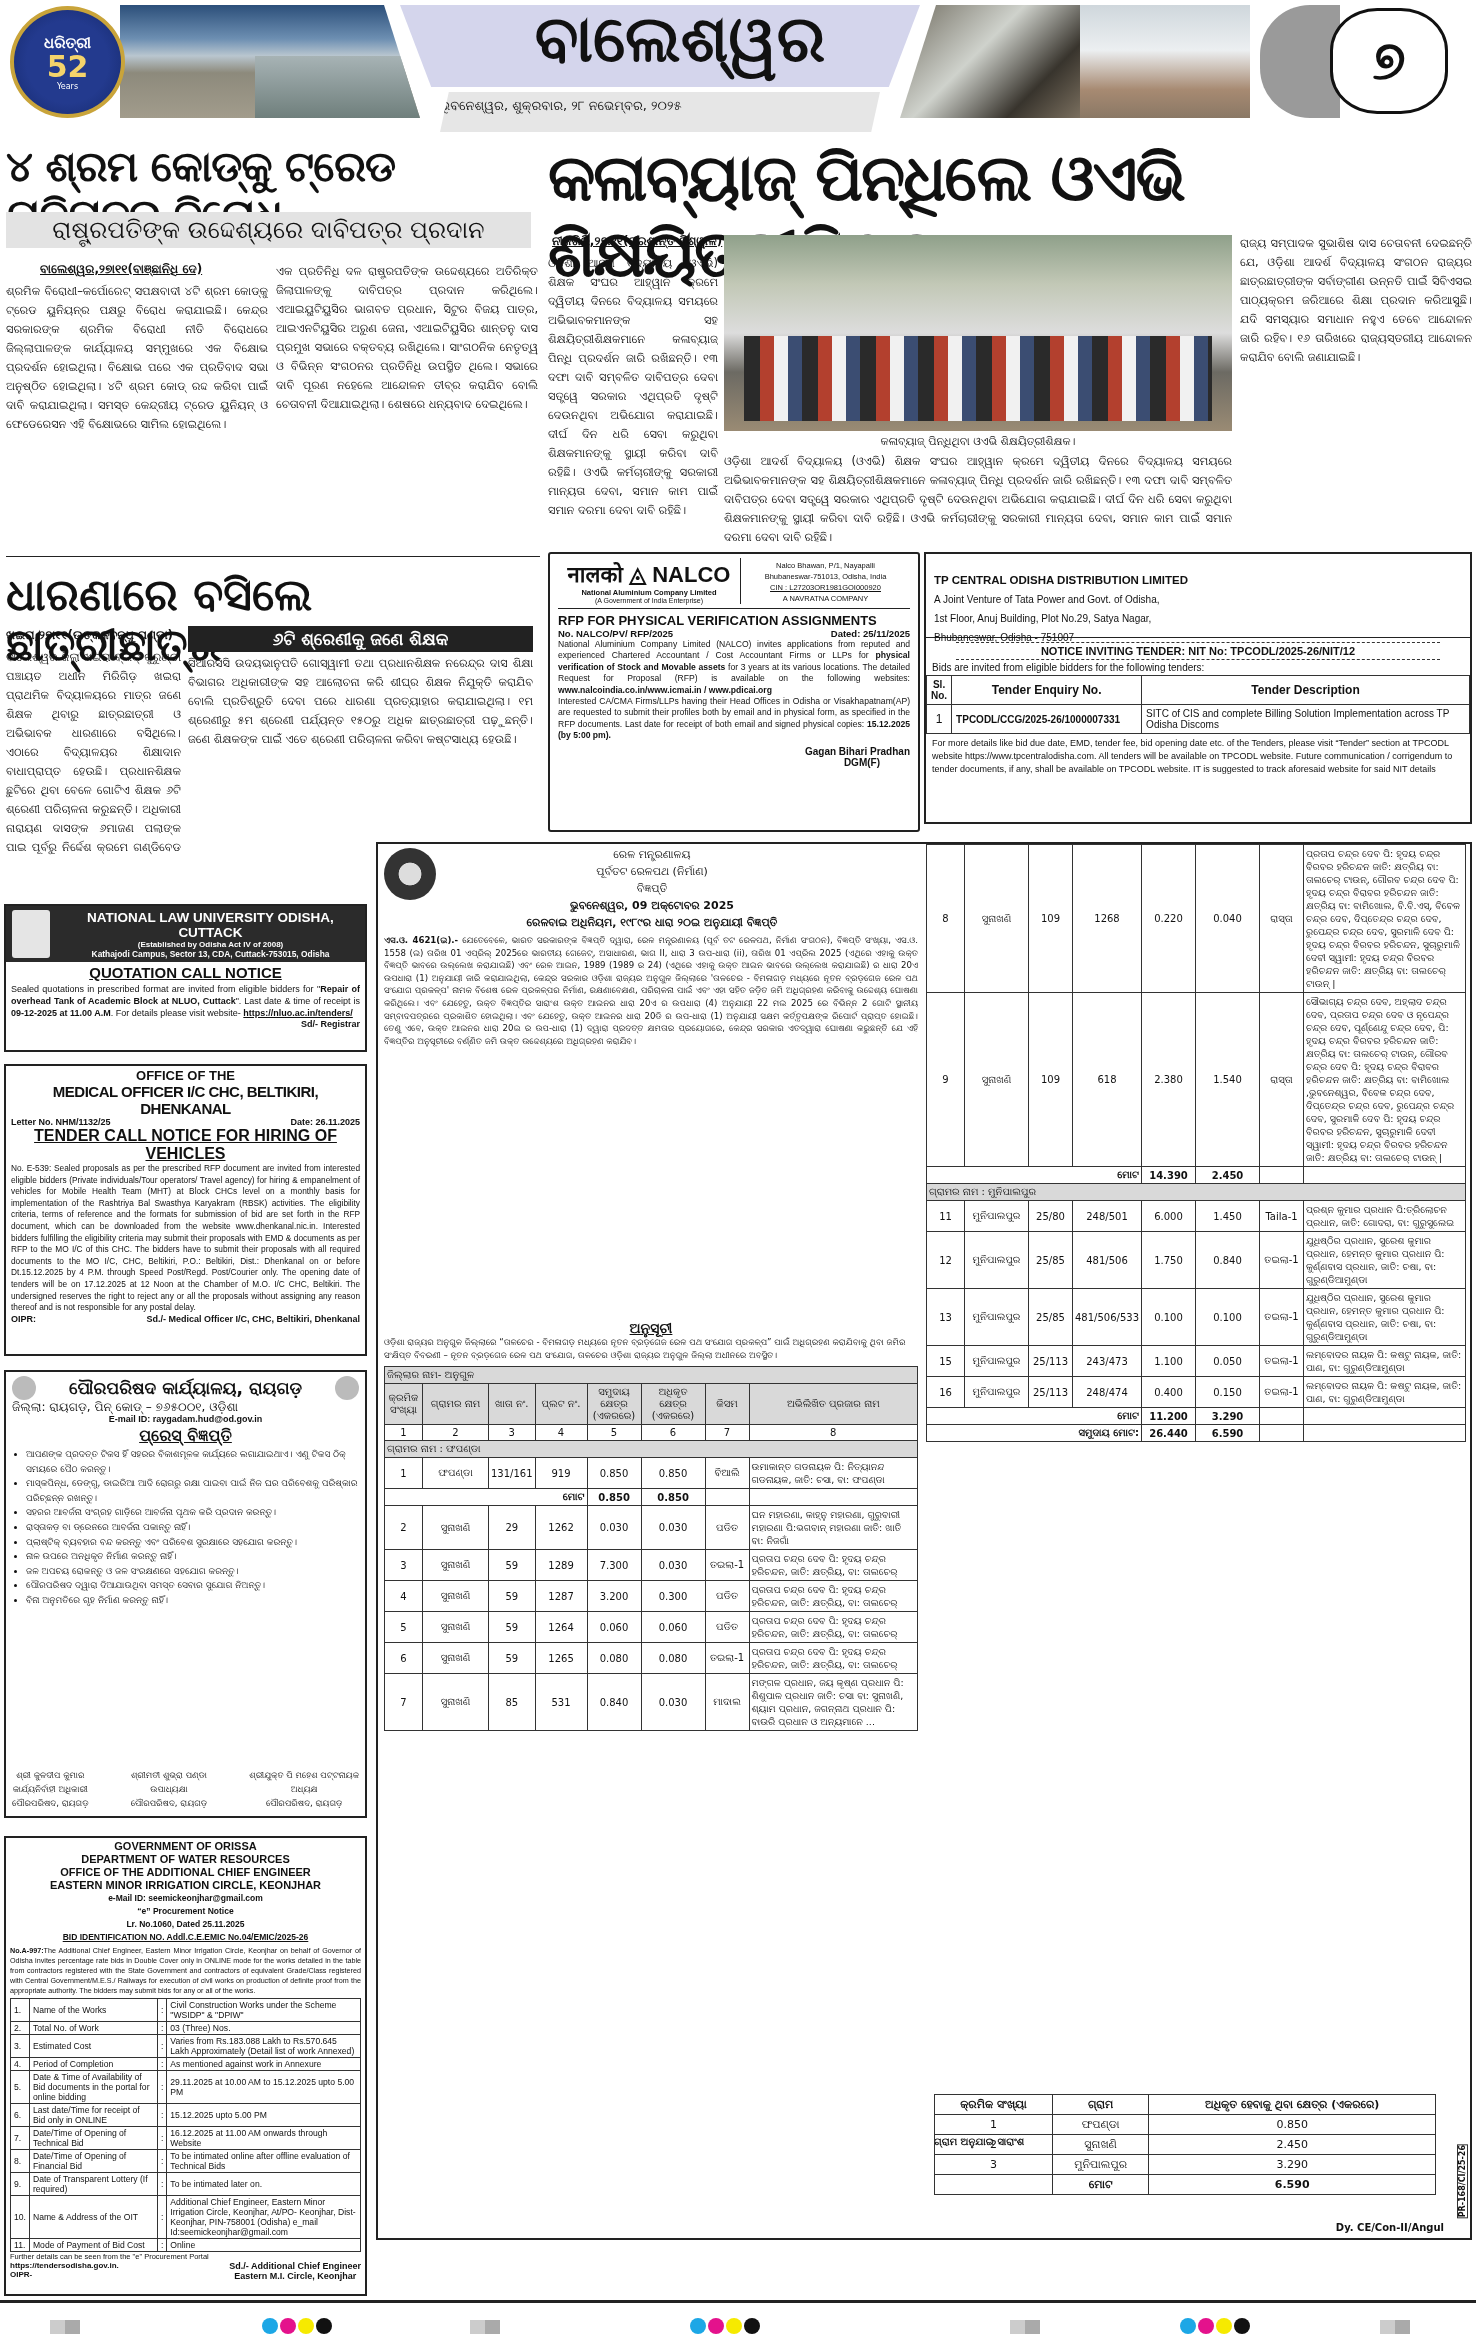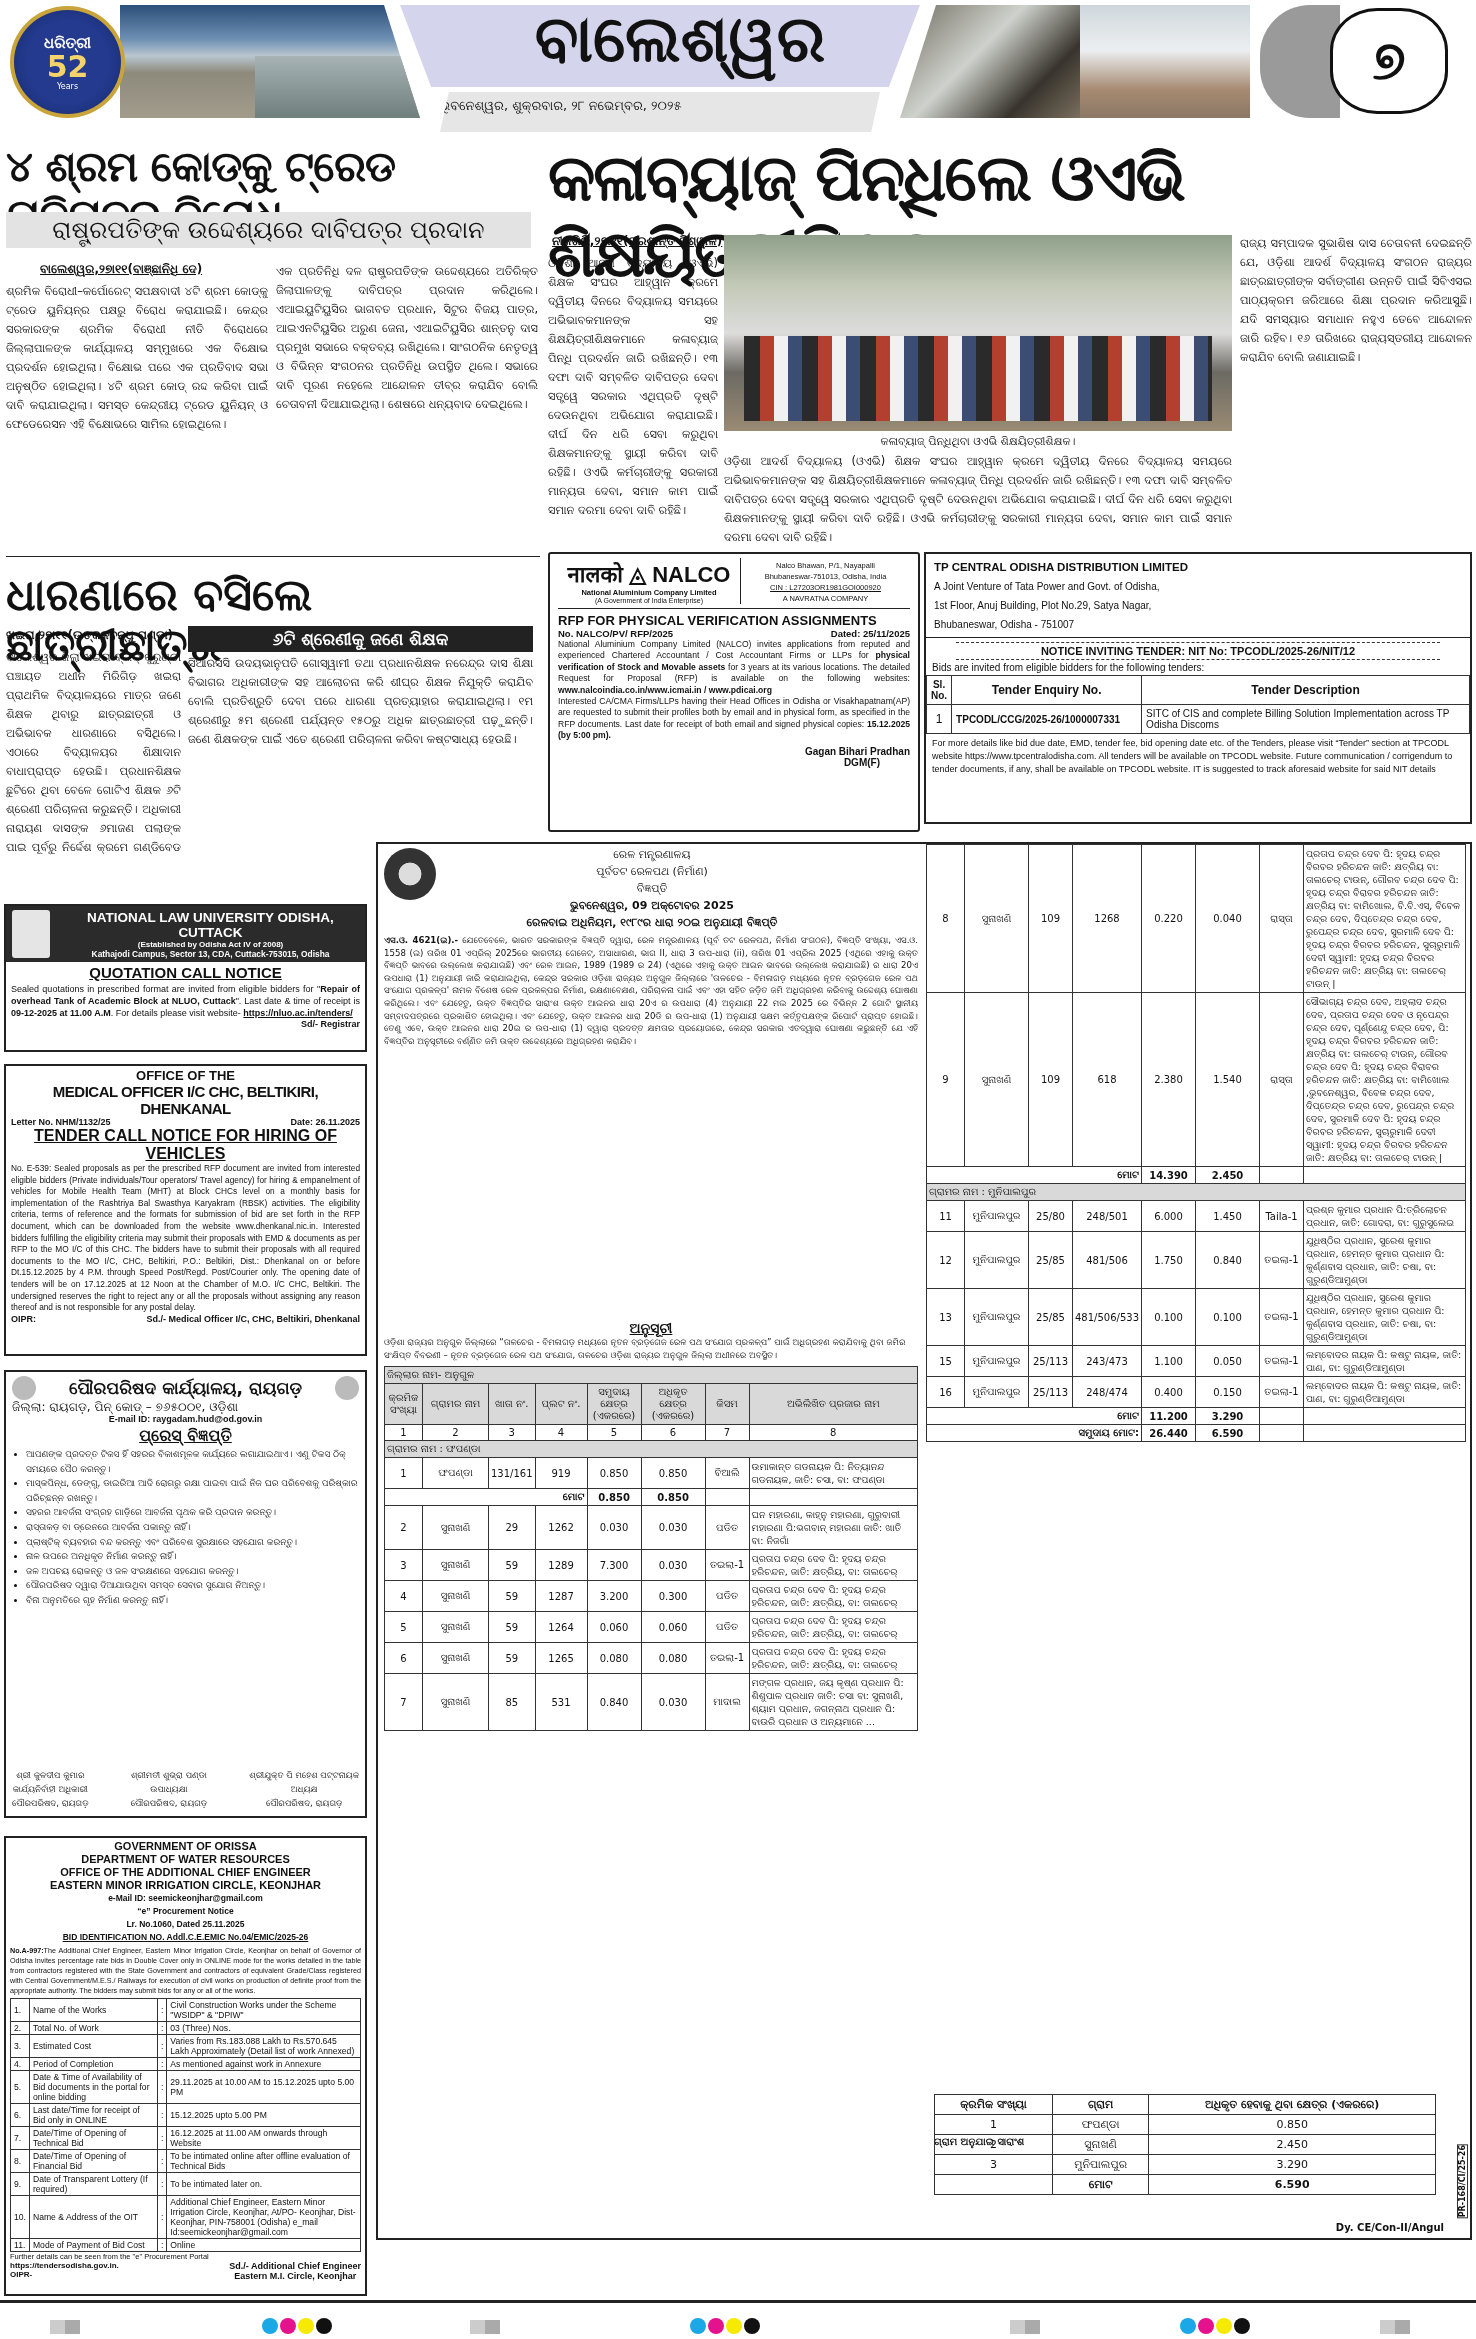--- a/index.html
+++ b/index.html
@@ -111,21 +111,21 @@
   <div style="font-size:8.6px;line-height:11.4px;text-align:justify">
     <span>National Aluminium Company Limited (NALCO) invites applications from reputed and experienced Chartered Accountant / Cost Accountant Firms or LLPs for </span><b>physical verification of Stock and Movable assets</b><span> for 3 years at its various locations. The detailed Request for Proposal (RFP) is available on the following websites: </span><b>www.nalcoindia.co.in/www.icmai.in / www.pdicai.org</b><br>
     <span>Interested CA/CMA Firms/LLPs having their Head Offices in Odisha or Visakhapatnam(AP) are requested to submit their profiles both by email and in physical form, as specified in the RFP documents. Last date for receipt of both email and signed physical copies: </span><b>15.12.2025 (by 5:00 pm).</b>
   </div>
   <div style="text-align:right;font-size:10px;font-weight:bold;margin-top:4px">Gagan Bihari Pradhan</div>
   <div style="text-align:right;font-size:10px;font-weight:bold;padding-right:30px">DGM(F)</div>
 </div>
 
 <div class="abs box" style="left:924px;top:552px;width:548px;height:272px;font-family:'Liberation Sans',sans-serif">
   <div style="display:flex;border-bottom:1.5px solid #222;height:84px">
-    <div style="padding:4px 8px;font-size:10px;line-height:19px">
+    <div style="padding:17px 8px;font-size:10px;line-height:19px">
       <div style="font-size:11.5px;font-weight:bold">TP CENTRAL ODISHA DISTRIBUTION LIMITED</div>
       <div>A Joint Venture of Tata Power and Govt. of Odisha,</div>
       <div>1st Floor, Anuj Building, Plot No.29, Satya Nagar,</div>
       <div>Bhubaneswar, Odisha - 751007</div>
     </div>
   </div>
   <div style="margin:4px 30px 0;border-top:1px dashed #333;border-bottom:1px dashed #333;text-align:center;font-size:11px;padding:2px 0">
     <b>NOTICE INVITING TENDER:</b> <b>NIT No: TPCODL/2025-26/NIT/12</b>
   </div>
   <div style="font-size:10px;padding:2px 6px">Bids are invited from eligible bidders for the following tenders:</div>

